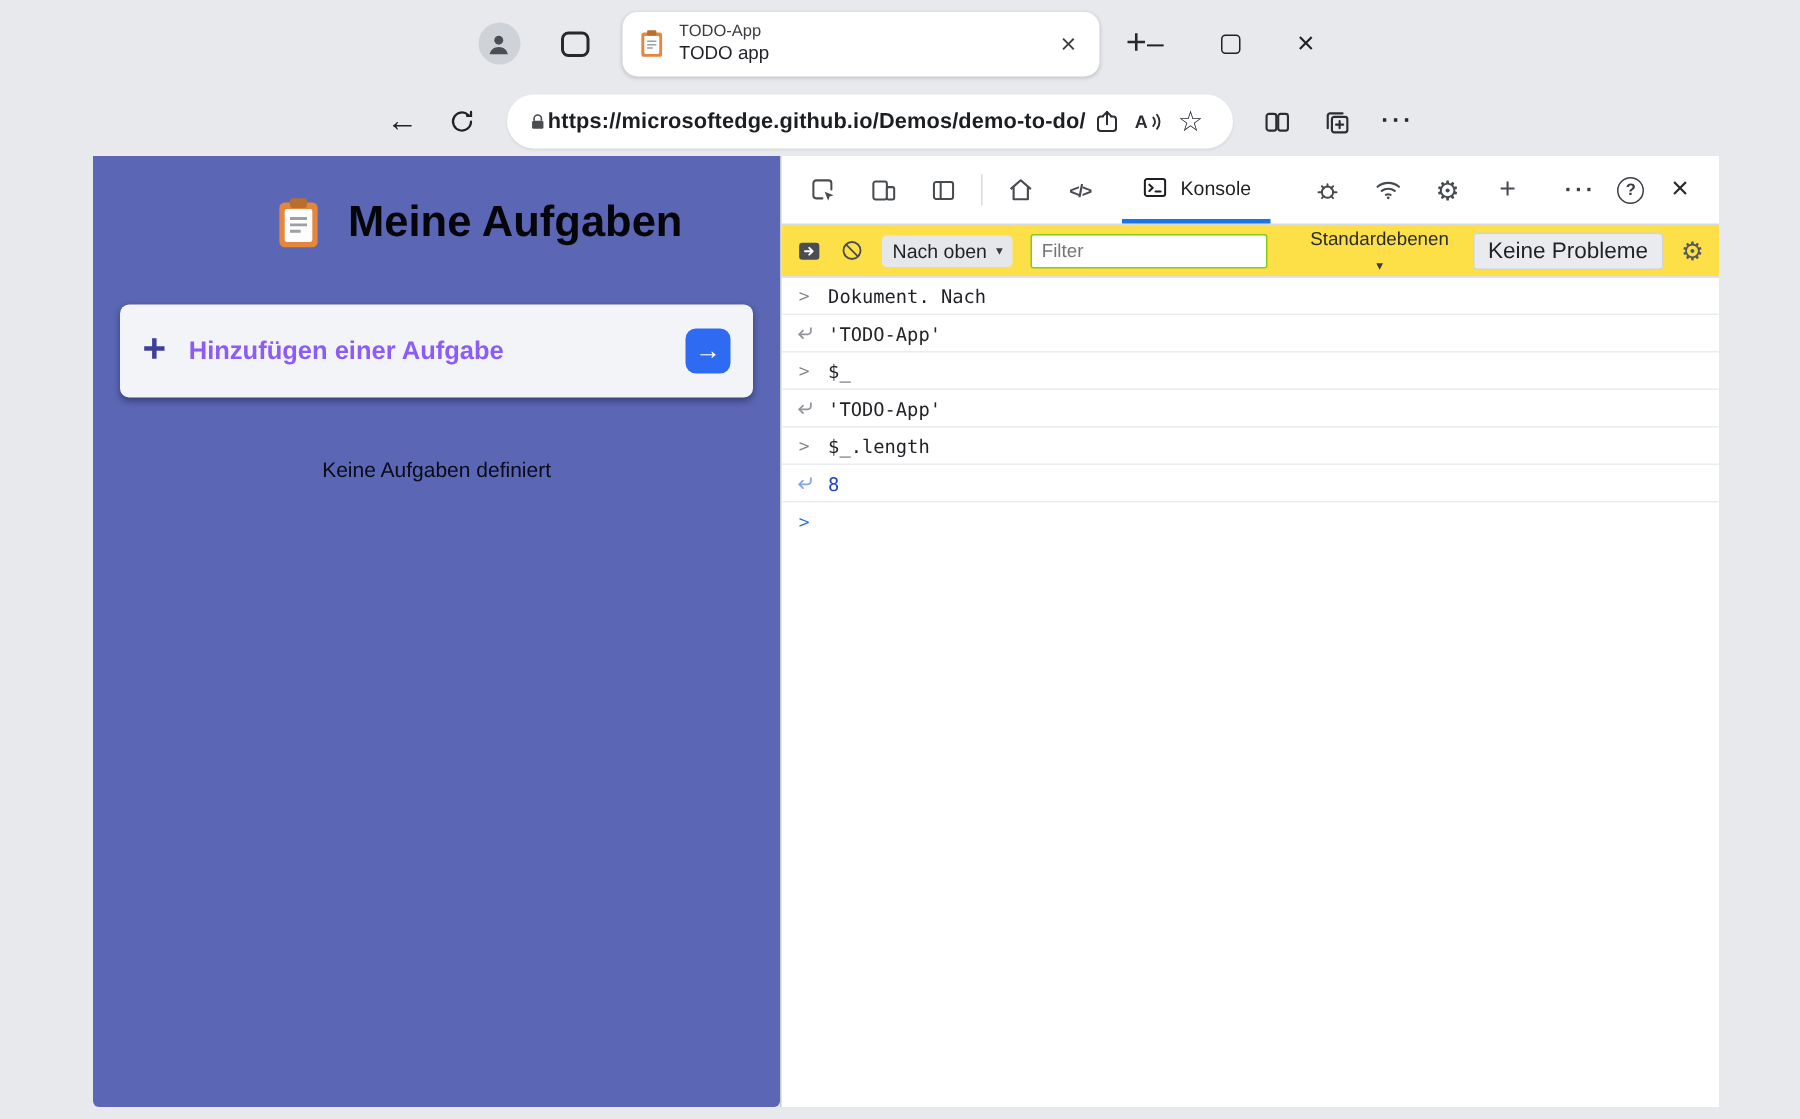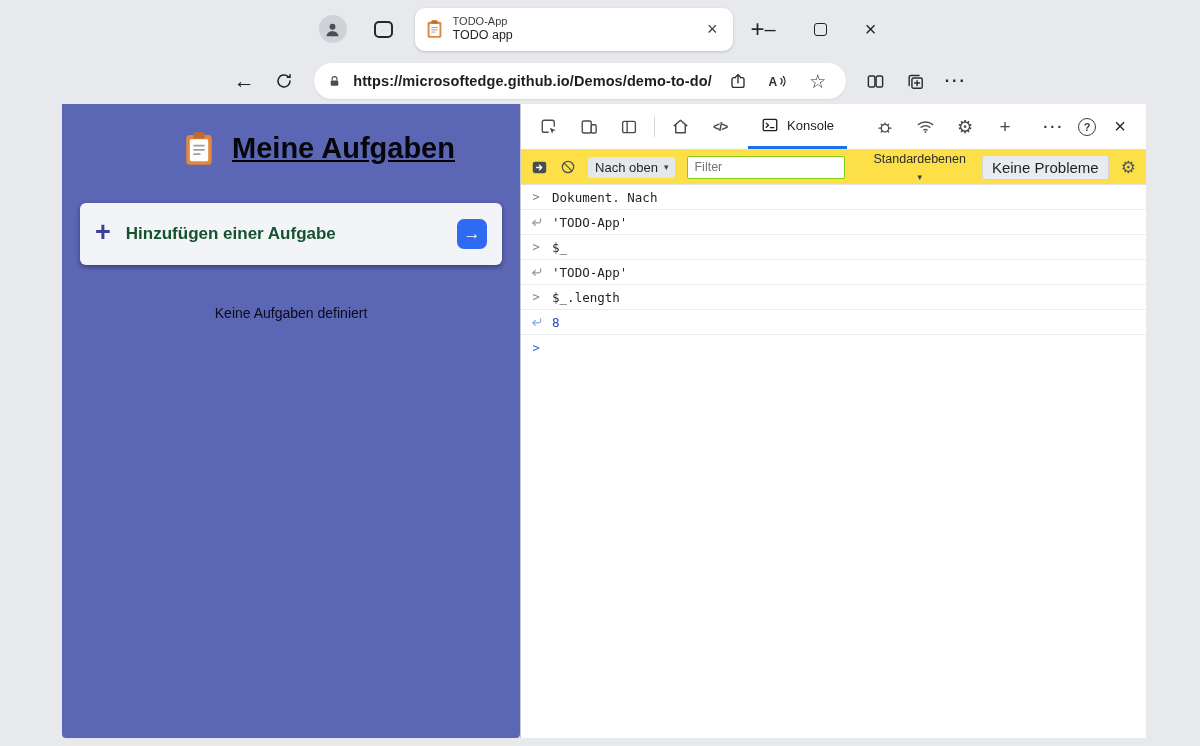--- a/index.html
+++ b/index.html
@@ -19,37 +19,37 @@
   .tab-close { font-size:18px; color:#3c4043; padding:0 5px; cursor:pointer; }
   .newtab-btn { font-size:24px; font-weight:300; color:#26282c; margin-left:18px; cursor:pointer; }
   .win-controls { margin-left:auto; display:flex; align-items:center; gap:38px; padding-right:16px; }
   .win-min { font-size:20px; color:#1f2125; cursor:pointer; }
   .win-max { width:13px; height:13px; border:1.7px solid #1f2125; border-radius:3px; cursor:pointer; }
   .win-close { font-size:20px; color:#1f2125; cursor:pointer; }
 
   
   .toolbar { height:46px; display:flex; align-items:center; padding:0 12px; flex:0 0 auto; gap:4px; }
   .nav-btn { width:36px; height:34px; display:flex; align-items:center; justify-content:center; font-size:21px; color:#1f2125; cursor:pointer; }
-  .addressbar { flex:1; height:36px; background:#fff; border-radius:18px; margin:0 8px; display:flex; align-items:center; padding:0 14px; gap:12px; box-shadow:0 1px 2px rgba(0,0,0,.08); cursor:text; }
+  .addressbar { flex:1; height:36px; background:#fff; border-radius:18px; margin:0 8px; display:flex; align-items:center; padding:0 14px; box-shadow:0 1px 2px rgba(0,0,0,.08); cursor:text; }
   .url { flex:1; font-size:14.5px; font-weight:700; color:#1c1e21; letter-spacing:.1px; white-space:nowrap; overflow:hidden; }
   .pill-icon { width:28px; height:26px; display:flex; align-items:center; justify-content:center; cursor:pointer; }
   .star { font-size:19px; color:#26282c; }
   .tb-icon { width:36px; height:34px; display:flex; align-items:center; justify-content:center; cursor:pointer; }
   .dots { font-size:16px; font-weight:700; color:#26282c; letter-spacing:2px; }
 
   
   .content { flex:1; display:flex; min-height:0; padding:0 0 8px 8px; }
 
   
   .app-panel { width:458px; flex:0 0 auto; background:#5b67b5; border-radius:0 0 4px 4px; }
-  .app-header { display:flex; align-items:center; gap:16px; padding-top:26px; margin-left:120px;text-decoration:underline; }
+  .app-header { display:flex; align-items:center; gap:16px; padding-top:26px; margin-left:120px; }
   .app-title { font-size:29px; font-weight:700; color:#06060a; }
   .add-card { margin:36px 18px 0; background:#f3f4f8; border-radius:6px; height:62px; display:flex; align-items:center; padding:0 15px; box-shadow:0 2px 5px rgba(10,10,40,.45); cursor:pointer; }
   .add-plus { font-size:27px; font-weight:700; color:#3f3f9a; margin-right:15px; margin-top:-3px; }
-  .add-label { flex:1; font-size:17px; font-weight:700; color:#14532d; }
+  .add-label { flex:1; font-size:17px; font-weight:700; color:#8b5cf6; }
   .add-go { width:30px; height:30px; border-radius:7px; background:#2e6bf2; color:#fff; display:flex; align-items:center; justify-content:center; font-size:17px; font-weight:700; cursor:pointer; }
   .empty { text-align:center; margin-top:40px; font-size:14px; font-weight:500; color:#0a0a18; }
 
   
   .devtools { flex:1; background:#fff; border-left:1px solid #c6c9cd; display:flex; flex-direction:column; min-width:0; }
   .dt-tabs { height:46px; display:flex; align-items:stretch; border-bottom:1px solid #d8dadd; padding-left:8px; flex:0 0 auto; }
   .dt-iconbtn { width:40px; display:flex; align-items:center; justify-content:center; color:#474a4f; cursor:pointer; }
   .dt-sep { width:1px; background:#d8dadd; margin:12px 5px; }
   .dt-tab-active { display:flex; align-items:center; gap:8px; padding:0 13px; margin-left:8px; border-bottom:3px solid #1a73e8; color:#1d1f23; cursor:pointer; }
   .dt-tab-label { font-size:13px; font-weight:500; }

